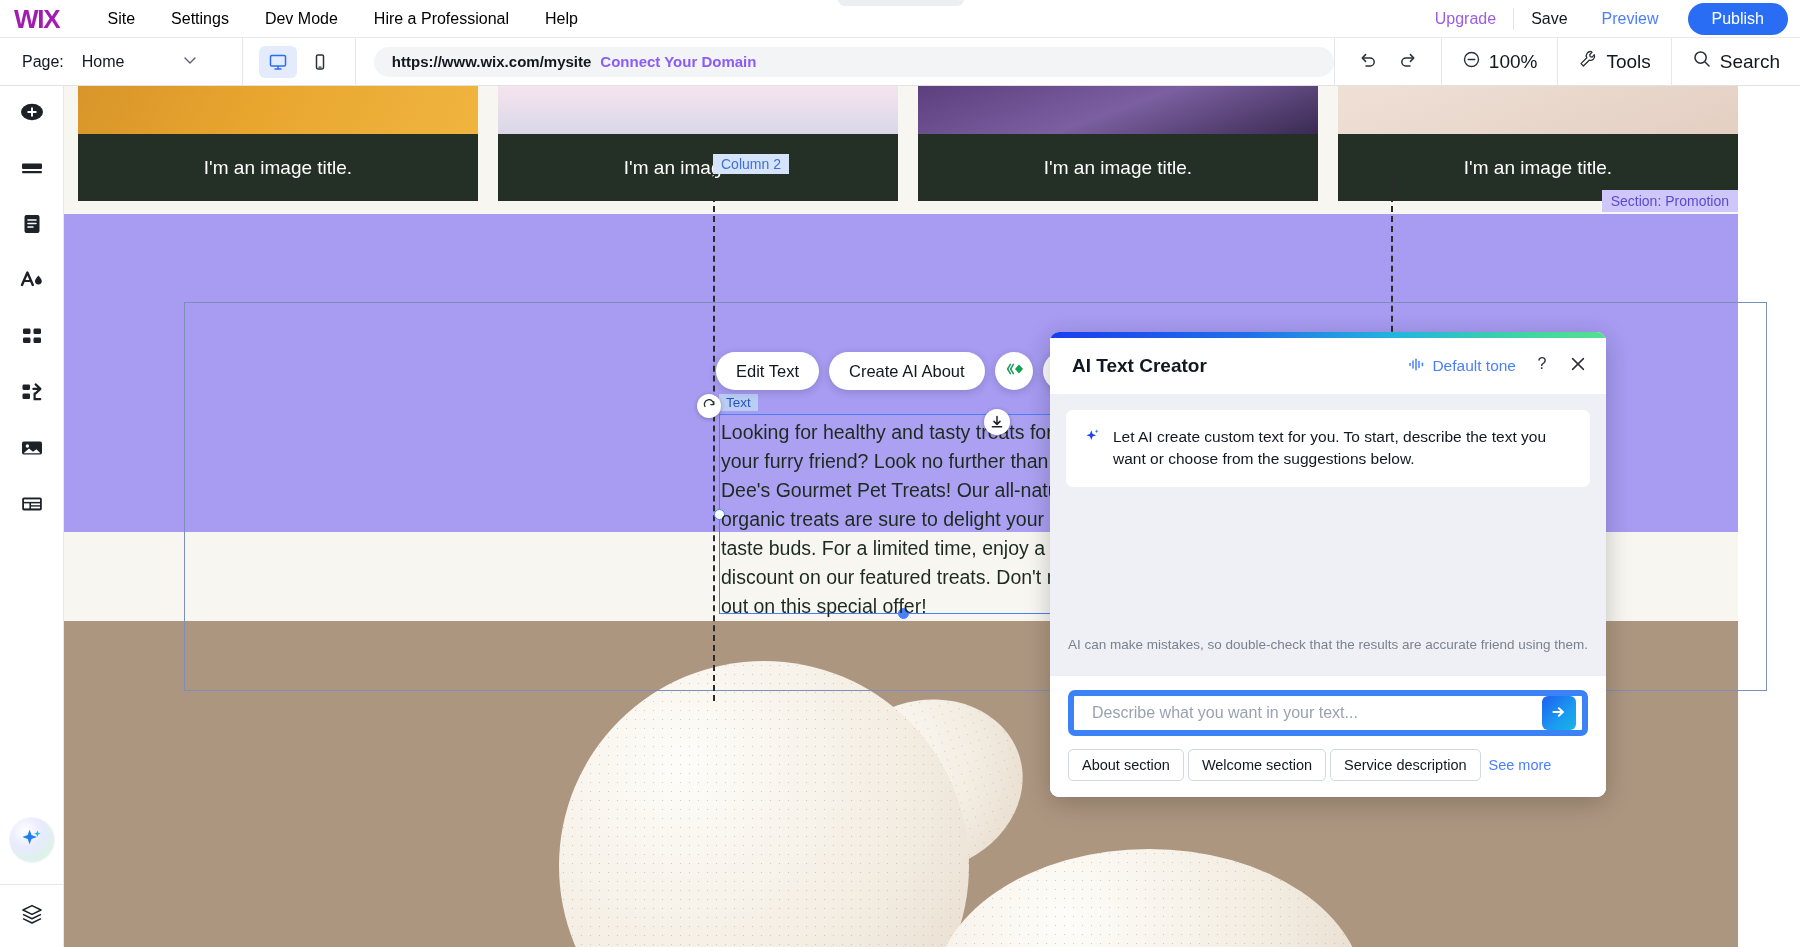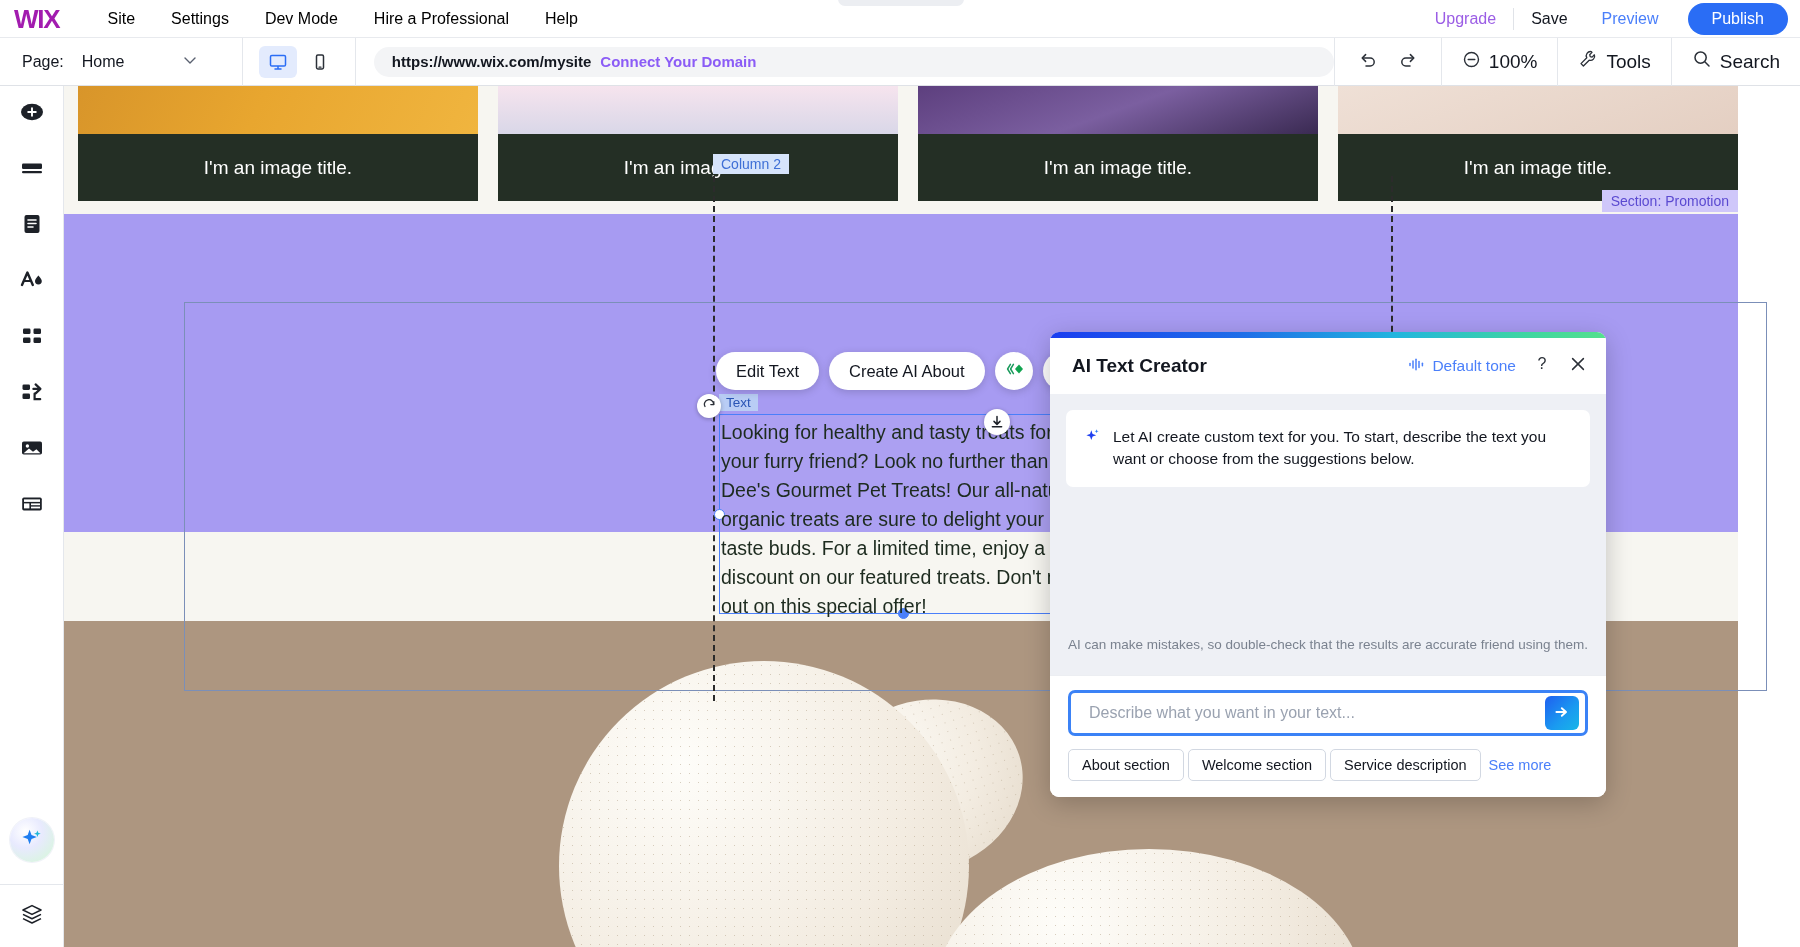--- a/index.html
+++ b/index.html
@@ -258,21 +258,21 @@
   }
   .disclaimer {
     margin-top: auto; font-size: 13.5px; color: #7a828f;
     padding: 0 2px 4px 2px; line-height: 1.4;
   }
   .panel-foot {
     background: #fff; padding: 14px 18px 16px 18px; flex: none;
     border-top: 1px solid #eceef2;
   }
   .prompt-row {
-    border: 3px solid #3b82f6; border-radius: 7px; height: 46px;
+    border: 6px solid #3b82f6; border-radius: 7px; height: 46px;
     display: flex; align-items: center; padding: 0 6px 0 16px;
   }
   .prompt-input {
     flex: 1; border: none; outline: none; font-size: 16px;
     color: #131720; font-family: "Liberation Sans", sans-serif;
     background: transparent;
   }
   .prompt-input::placeholder { color: #9aa2b0; }
   .send-btn {
     width: 34px; height: 34px; border-radius: 6px; border: none;

